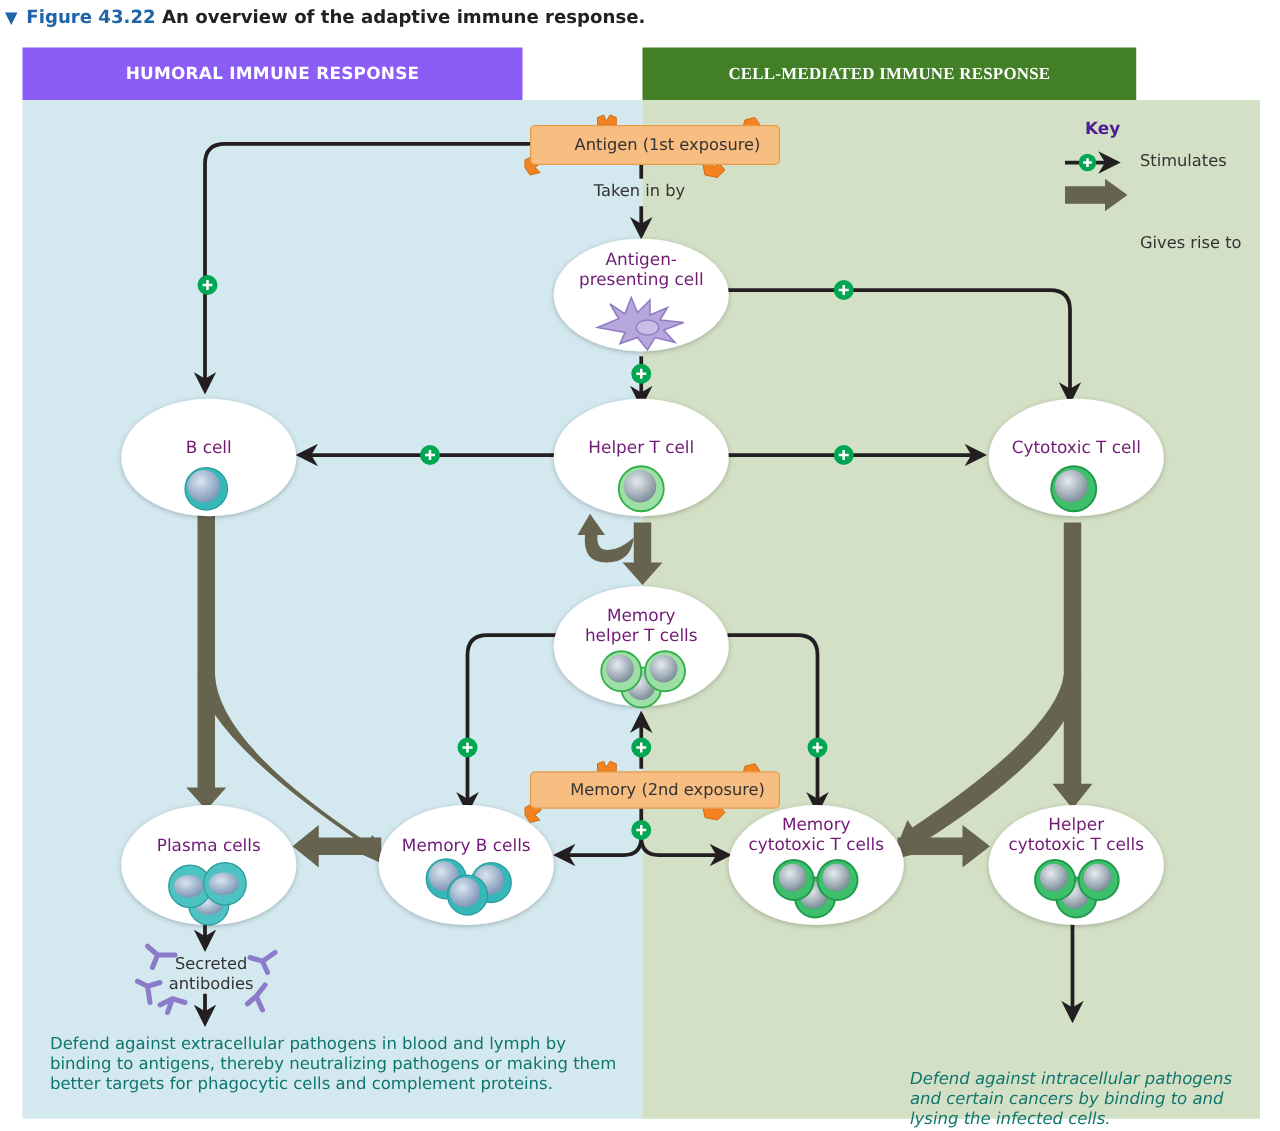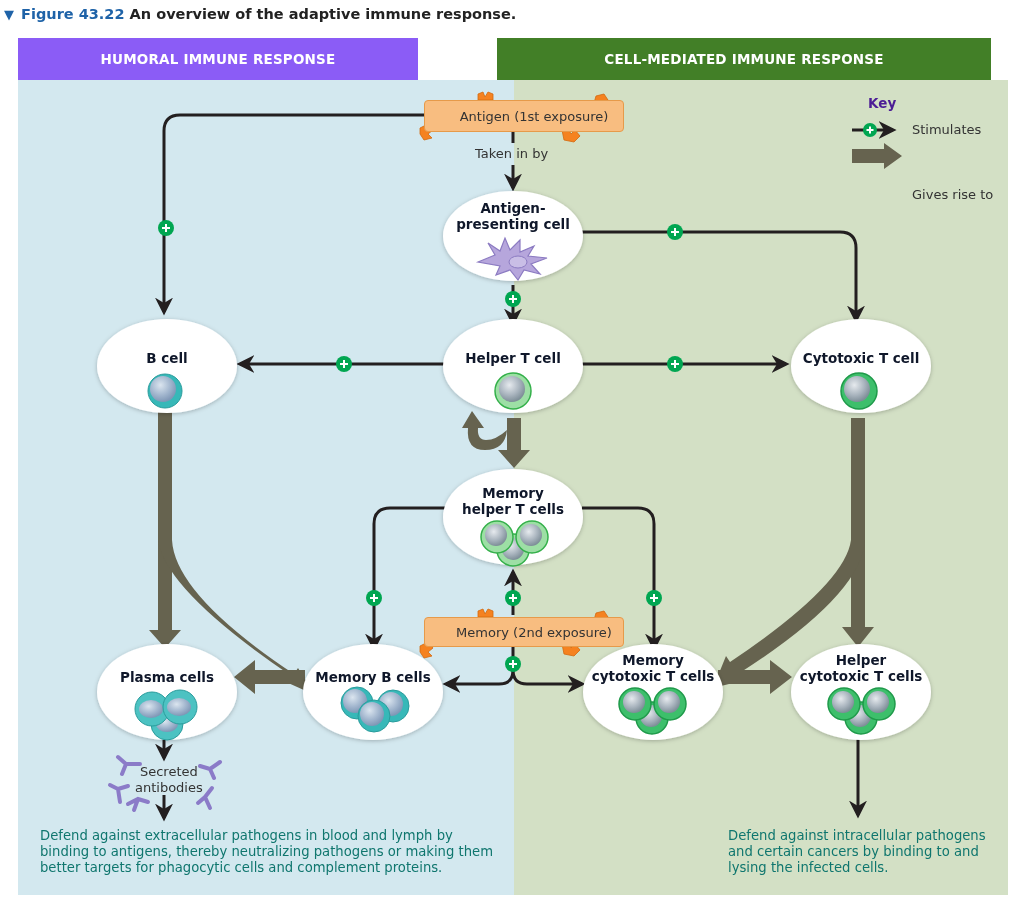--- a/index.html
+++ b/index.html
@@ -7,23 +7,23 @@
          font-family: "DejaVu Sans", "Liberation Sans", sans-serif; }
   .fig-title { position: absolute; left: 4px; top: 6px; font-size: 14.5px; font-weight: bold; color: #222; white-space: nowrap; }
   .fig-title .num { color: #1f63a8; }
   .fig-title .chev { color: #1f63a8; font-size: 13px; margin-right: 2px; }
   .panel { position: absolute; top: 80px; height: 815px; }
   .panel.left { left: 18px; width: 496px; background: #d3e8ef; }
   .panel.right { left: 514px; width: 494px; background: #d3e0c5; }
   .hdr { position: absolute; top: 38px; height: 42px; color: #fff; font-weight: bold; font-size: 13.5px;
          display: flex; align-items: center; justify-content: center; letter-spacing: 0.2px; }
   .hdr.left { left: 18px; width: 400px; background: #8b5cf6; }
-  .hdr.right { left: 497px; width: 494px; background: #427f27; }
+  .hdr.right { left: 514px; width: 395px; background: #427f27; font-family: Liberation Serif, serif; }
   svg.diagram { position: absolute; left: 0; top: 0; }
-  .lbl { position: absolute; text-align: center; font-weight: bold; font-size: 13.5px; color: #0f172a; line-height: 16px; white-space: nowrap; transform: translateX(-50%); }
+  .lbl { position: absolute; text-align: center; font-weight: normal; font-size: 13.5px; color: #701a75; line-height: 16px; white-space: nowrap; transform: translateX(-50%); }
   .ag { position: absolute; background: #f8bd80; border: 1px solid #e69a4a; border-radius: 4px;
         font-size: 13px; color: #333; display: flex; align-items: center; justify-content: center; white-space: nowrap; padding-left: 20px; }
   .plain { position: absolute; font-size: 13px; color: #333; white-space: nowrap; }
   .desc { position: absolute; font-size: 13.2px; color: #0f766e; line-height: 16px; }
   .key-title { position: absolute; left: 868px; top: 95px; font-weight: bold; font-size: 13.5px; color: #4c1d95; }
 </style>
 </head>
 <body>
 
 <div class="fig-title">
@@ -280,17 +280,17 @@
 <div class="plain" style="left:135px; top:764px; text-align:center; line-height:16px;">
   <div>Secreted</div>
   <div>antibodies</div>
 </div>
 
 <div class="desc" style="left:40px; top:828px;">
   <div>Defend against extracellular pathogens in blood and lymph by</div>
   <div>binding to antigens, thereby neutralizing pathogens or making them</div>
   <div>better targets for phagocytic cells and complement proteins.</div>
 </div>
-<div class="desc" style="left:728px; top:828px;">
+<div class="desc" style="left:728px; top:856px;font-style:italic;">
   <div>Defend against intracellular pathogens</div>
   <div>and certain cancers by binding to and</div>
   <div>lysing the infected cells.</div>
 </div>
 
 </body></html>

